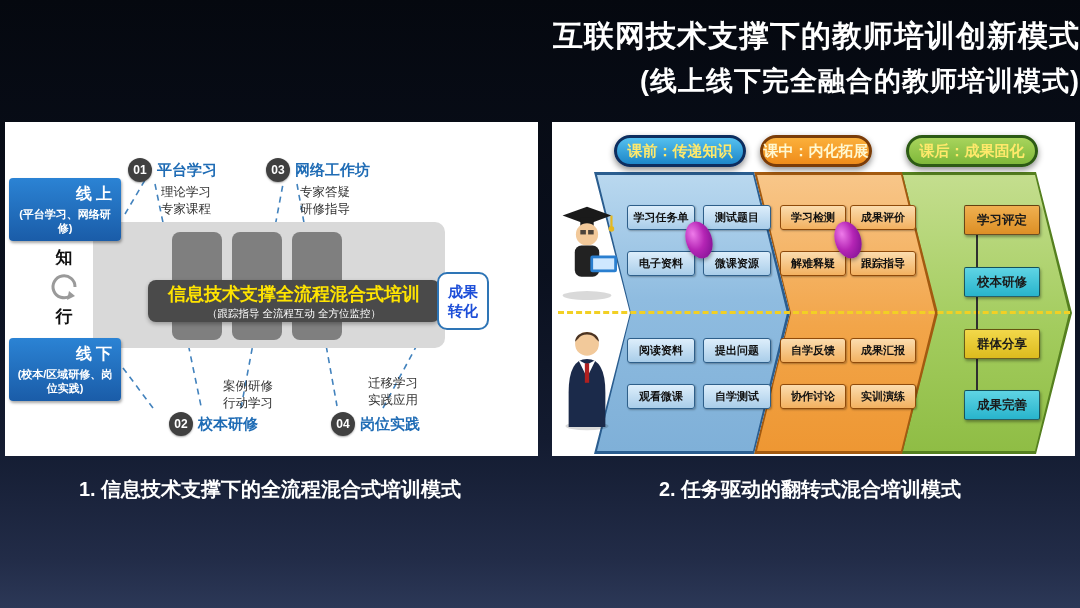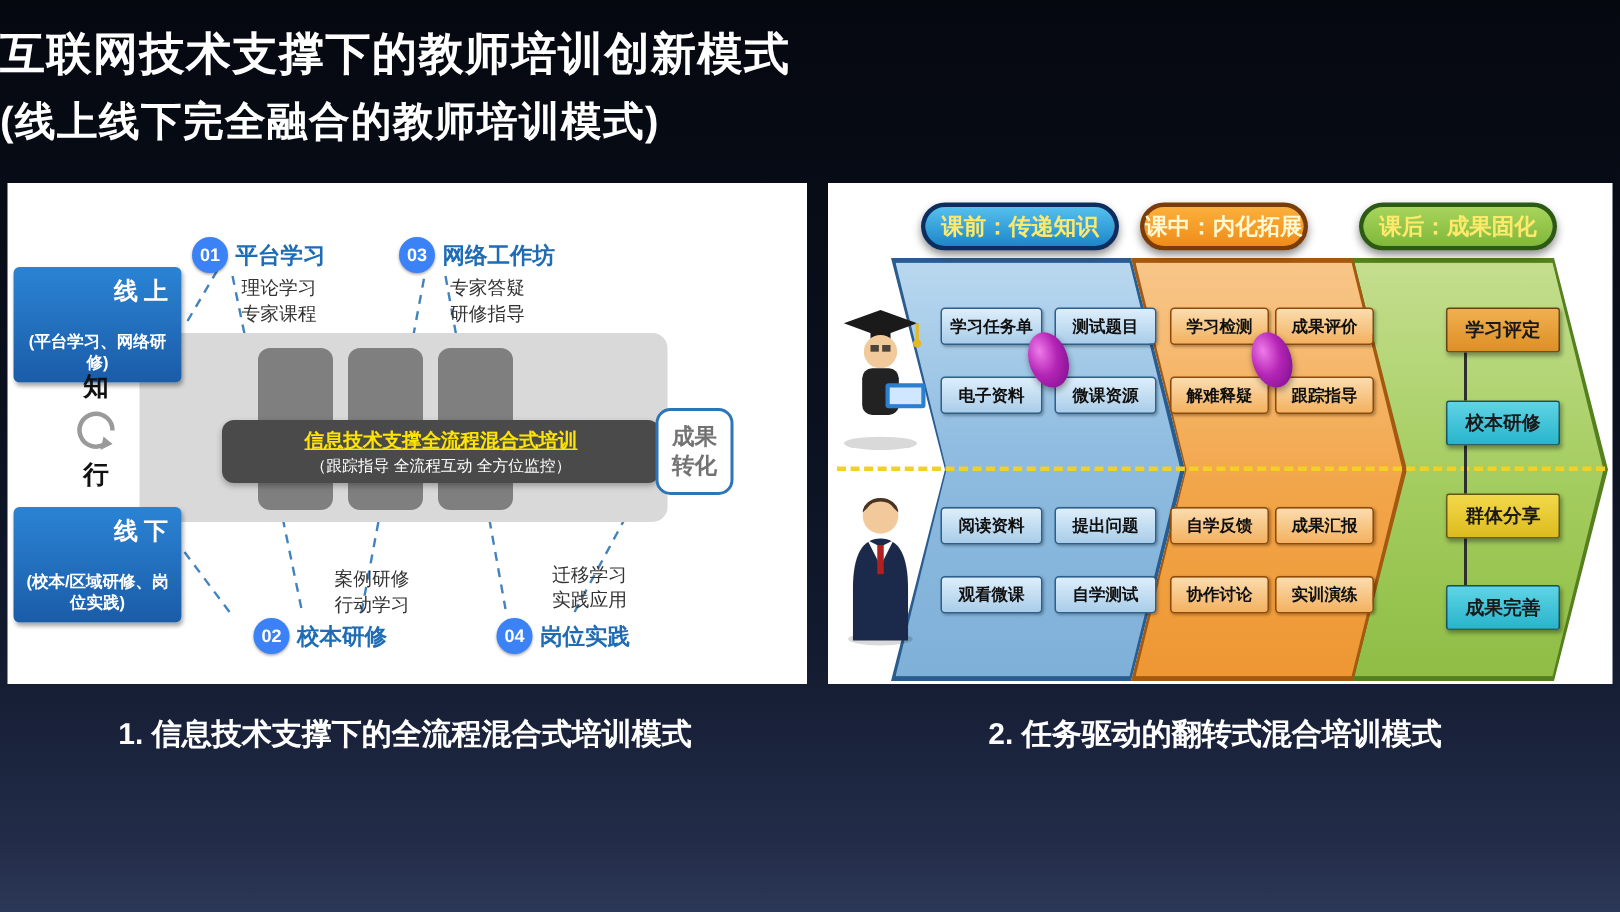--- a/index.html
+++ b/index.html
@@ -2,63 +2,63 @@
 <html><head>
 <meta charset="utf-8">
 <style>
   * { margin:0; padding:0; box-sizing:border-box; }
   html,body { width:1080px; height:608px; overflow:hidden; }
   body { font-family:"Liberation Sans","DejaVu Sans",sans-serif; }
   .slide { position:relative; width:1080px; height:608px;
            background:linear-gradient(180deg,#05080f 0%,#0a101e 45%,#131b30 72%,#222c48 92%,#2c3857 100%); }
 
   
-  .title { position:absolute; top:16px; left:0; width:100%; text-align:left; color:#ffffff; font-weight:bold; }
+  .title { position:absolute; top:16px; left:0; width:100%; text-align:right; color:#ffffff; font-weight:bold; }
   .title-l1 { font-size:30px; letter-spacing:1px; }
   .title-l2 { font-size:27px; margin-top:6px; letter-spacing:1px; }
 
   
   .panel { position:absolute; top:122px; height:334px; background:#ffffff; }
   .panel-left { left:5px; width:533px; }
   .panel-right { left:552px; width:523px; }
 
   
   .flow-lines { position:absolute; left:0; top:0; width:100%; height:100%; z-index:1; }
   .step-head { position:absolute; display:flex; align-items:center; gap:5px; z-index:4; }
-  .step-num { width:24px; height:24px; border-radius:50%; background:#3b82f6; color:#fff; font-size:12px;
+  .step-num { width:24px; height:24px; border-radius:50%; background:#404040; color:#fff; font-size:12px;
               font-weight:bold; display:flex; align-items:center; justify-content:center;
               box-shadow:0 1px 2px rgba(0,0,0,.35); flex:0 0 auto; }
   .step-title { color:#1f6cb5; font-weight:bold; font-size:15px; white-space:nowrap; }
   .step-desc { position:absolute; font-size:12.5px; color:#333; line-height:17px; z-index:4; white-space:nowrap; }
 
   .side-box { position:absolute; left:4px; width:112px; background:linear-gradient(180deg,#2b83d4,#1a5ca8);
               color:#fff; text-align:center; border-radius:4px; padding:6px 5px;
               box-shadow:1px 2px 3px rgba(0,0,0,.35); z-index:4; }
   .side-box .lbl { font-size:16px; font-weight:bold; letter-spacing:4px;text-align:right; }
-  .side-box .sub { font-size:11px; line-height:14px; margin-top:16px; font-weight:bold; }
+  .side-box .sub { font-size:11px; line-height:14px; margin-top:2px; font-weight:bold; }
   .online-box { top:56px; }
   .offline-box { top:216px; }
 
   .cycle { position:absolute; left:26px; top:124px; width:66px; text-align:center; z-index:4; }
   .cycle-char { font-size:17px; font-weight:bold; color:#111; }
   .cycle svg { width:40px; height:40px; display:block; margin:-2px auto; }
 
   .gray-band { position:absolute; left:88px; top:100px; width:352px; height:126px; background:#d9d9d9;
                border-radius:10px; z-index:2; }
   .tab { position:absolute; top:10px; width:50px; height:108px; background:#7f7f7f; border-radius:8px; }
   .tab1 { left:79px; } .tab2 { left:139px; } .tab3 { left:199px; }
 
   .banner { position:absolute; left:143px; top:158px; width:292px; height:42px; background:#4a4a4a;
             border-radius:8px; display:flex; flex-direction:column; align-items:center; justify-content:center;
             z-index:3; box-shadow:0 2px 4px rgba(0,0,0,.3); }
-  .banner-title { color:#ffe400; font-size:13px; font-weight:bold; white-space:nowrap;text-decoration:underline; }
+  .banner-title { color:#ffe400; font-size:18px; font-weight:bold; white-space:nowrap; }
   .banner-sub { color:#ffffff; font-size:10.5px; margin-top:1px; white-space:nowrap; }
 
   .result-box { position:absolute; left:432px; top:150px; width:52px; height:58px; background:#fff;
-                border:2.5px solid #2e75b6; border-radius:10px; color:#737373; font-weight:bold; font-size:15px;
+                border:2.5px solid #2e75b6; border-radius:10px; color:#1d4ed8; font-weight:bold; font-size:15px;
                 display:flex; flex-direction:column; align-items:center; justify-content:center;
                 line-height:19px; z-index:5; }
 
   
   .chev { position:absolute; top:50px; height:282px;
           clip-path:polygon(0 0, calc(100% - 36px) 0, 100% 50%, calc(100% - 36px) 100%, 0 100%, 36px 50%); }
   .chev-in { position:absolute; inset:3px;
           clip-path:polygon(0 0, calc(100% - 34px) 0, 100% 50%, calc(100% - 34px) 100%, 0 100%, 34px 50%); }
   .chev-blue   { left:42px;  width:196px; background:#2a5d8f; z-index:3; }
   .chev-in-blue   { background:linear-gradient(180deg,#b9d8ef 0%,#8fbce0 45%,#7fb0d8 100%); }

